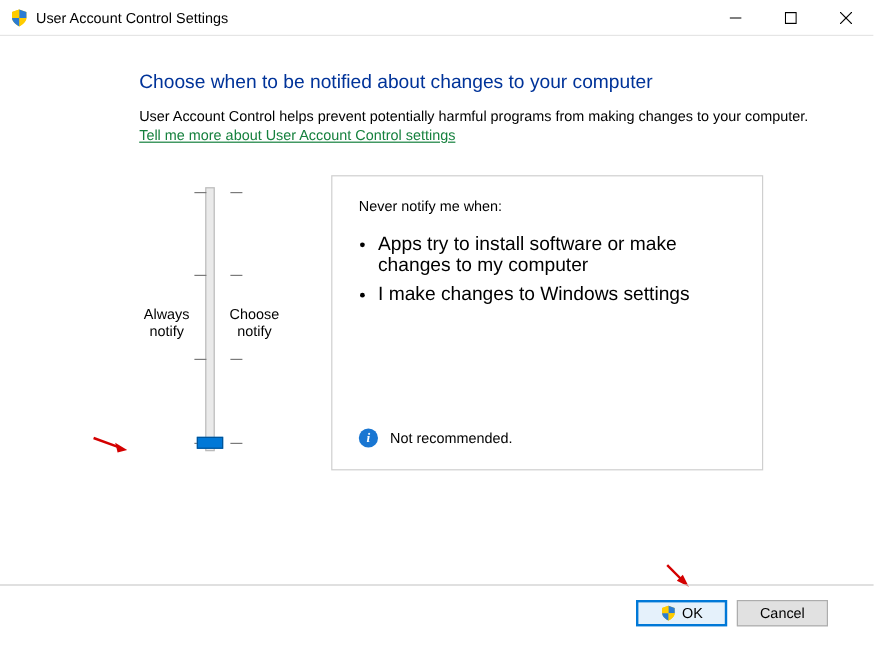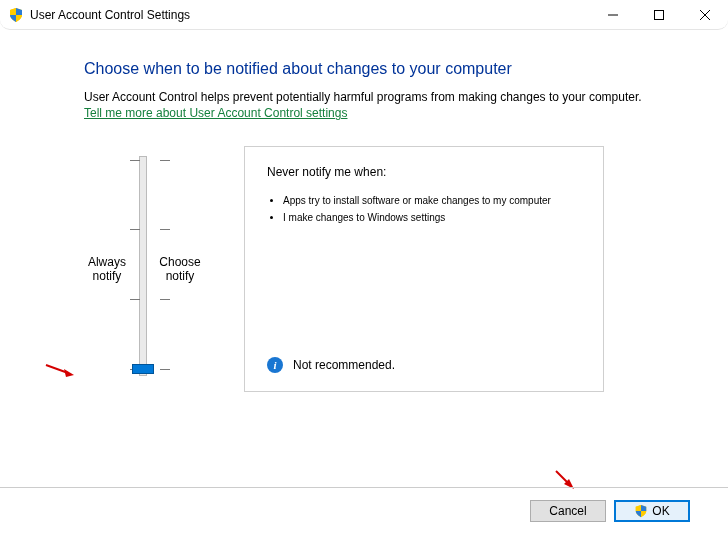--- a/index.html
+++ b/index.html
@@ -12,41 +12,41 @@
     width: 728px;
     height: 540px;
     overflow: hidden;
   }
   .titlebar {
     height: 30px;
     display: flex;
     align-items: center;
     padding: 0 0 0 8px;
     border-bottom: 1px solid #e5e5e5;
-    border-radius: 10px;
   }
   .titlebar .title {
     flex: 1;
     display: flex;
     align-items: center;
     gap: 6px;
   }
   .win-controls {
     display: flex;
   }
   .win-btn {
     width: 46px;
     height: 30px;
     display: flex;
     align-items: center;
     justify-content: center;
     font-family: "Segoe UI", sans-serif;
   }
   .content {
     padding: 22px 48px 10px 84px;
+    margin-left: 32px;
   }
   .heading {
     color: #003399;
     font-size: 16px;
     margin: 8px 0 12px 0;
     font-weight: 400;
   }
   .desc {
     font-size: 12px;
     color: #000000;
@@ -132,21 +132,21 @@
     font-weight: 400;
     font-size: 12px;
     margin-bottom: 10px;
   }
   .info-box ul {
     margin: 0 0 0 16px;
     padding: 0;
   }
   .info-box li {
     margin: 6px 0;
-    font-size: 10px;
+    font-size: 16px;
   }
   .not-rec {
     margin-top: auto;
     display: flex;
     align-items: center;
     gap: 10px;
     padding-top: 18px;
   }
   .info-icon {
     width: 16px;
@@ -277,28 +277,28 @@
 </div>
 
 <div class="footer-arrow">
   <svg width="24" height="24">
       <line x1="4" y1="4" x2="18" y2="18" stroke="#d40000" stroke-width="2"></line>
       <polygon points="22,22 12,17 17,12" fill="#d40000"></polygon>
     </svg>
 </div>
 
 <div class="footer">
-  <div class="btn">
-    <span>Cancel</span>
-  </div>
   <div class="btn primary">
     <span>
       <svg class="shield-svg" width="14" height="14" viewBox="0 0 16 16">
         <path d="M8 1 L14 3 V8 C14 12 8 15 8 15 C8 15 2 12 2 8 V3 Z" fill="#ffcc00"></path>
         <path d="M8 1 L14 3 V8 H8 Z" fill="#2b7cd3"></path>
         <path d="M8 8 H2 V3 L8 1 Z" fill="#ffcc00"></path>
         <path d="M8 8 H14 C14 12 8 15 8 15 Z" fill="#ffcc00"></path>
         <path d="M8 8 H2 C2 12 8 15 8 15 Z" fill="#2b7cd3"></path>
       </svg>
     </span>
     <span>OK</span>
   </div>
+  <div class="btn">
+    <span>Cancel</span>
+  </div>
 </div>
 
 </body></html>

